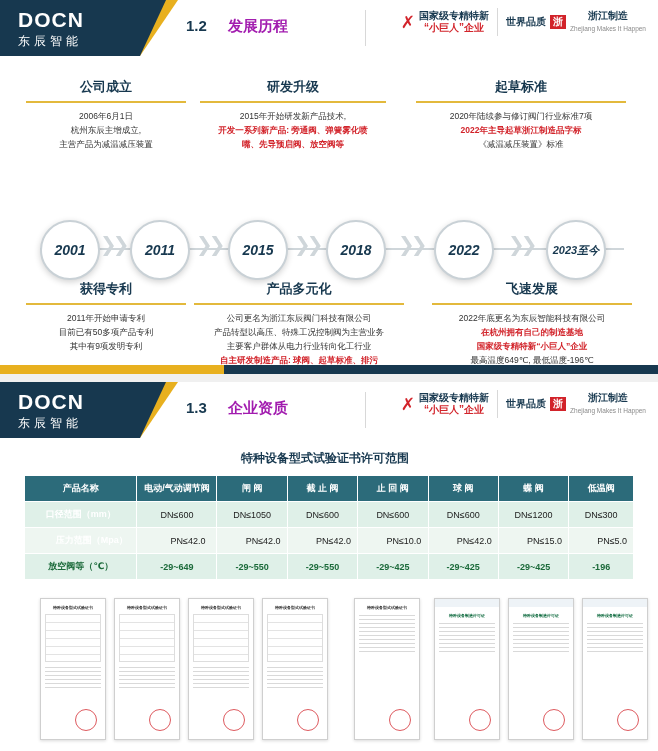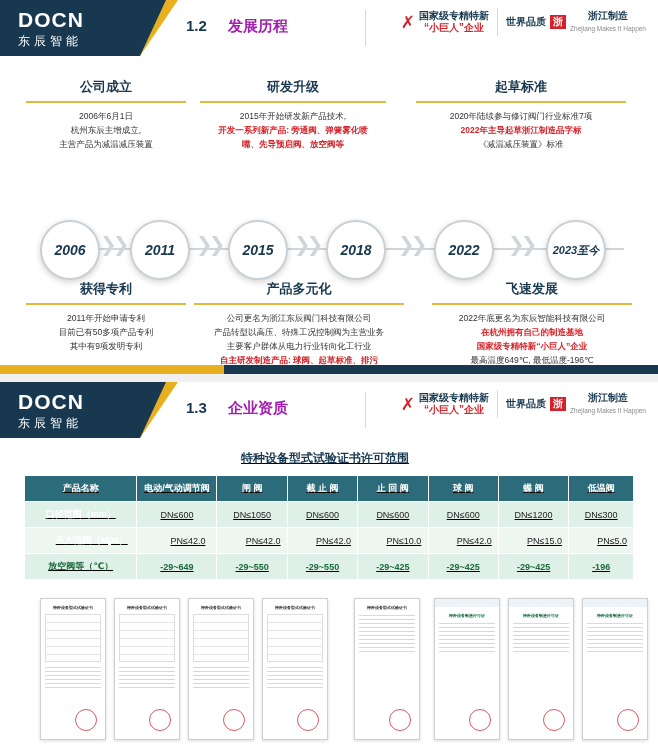--- a/index.html
+++ b/index.html
@@ -1,17 +1,17 @@
 <!DOCTYPE html>
 <html><head>
 <meta charset="utf-8">
 <style>
   html,body{margin:0;padding:0;background:#f0f0f0;}
   body{width:658px;font-family:"Liberation Sans","DejaVu Sans",sans-serif;}
-  .slide{width:658px;background:#ffffff;position:relative;overflow:hidden;text-decoration:underline;}
+  .slide{width:658px;background:#ffffff;position:relative;overflow:hidden;}
   .slide1{height:374px;margin-bottom:8px;}
   .slide2{height:369px;}
 
   
   .hdr{position:relative;height:56px;}
   .hdr .darkblk{position:absolute;left:0;top:0;width:140px;height:56px;background:#17384f;}
   .hdr .tri{position:absolute;left:140px;top:0;width:0;height:0;border-top:56px solid #17384f;border-right:26px solid transparent;}
   .hdr .gold{position:absolute;left:140px;top:0;width:0;height:0;border-top:56px solid #e8b01f;border-right:38px solid transparent;}
   .logo{position:absolute;left:18px;top:9px;color:#fff;}
   .logo .l1{font-size:21px;font-weight:bold;letter-spacing:1px;line-height:22px;}
@@ -102,21 +102,21 @@
           <span>浙江制造</span><br>
           <span class="en">Zhejiang Makes It Happen</span>
         </span>
       </div>
     </div>
   </div>
 
   <div class="tl-area">
     <div class="tl-line"></div>
 
-    <div class="node" style="left:40px;top:164px;">2006</div>
+    <div class="node" style="left:40px;top:164px;">2001</div>
     <div class="node" style="left:130px;top:164px;">2011</div>
     <div class="node" style="left:228px;top:164px;">2015</div>
     <div class="node" style="left:326px;top:164px;">2018</div>
     <div class="node" style="left:434px;top:164px;">2022</div>
     <div class="node y2023" style="left:546px;top:164px;">2023至今</div>
 
     <div class="arrow" style="left:100px;"><span>❯❯</span></div>
     <div class="arrow" style="left:196px;"><span>❯❯</span></div>
     <div class="arrow" style="left:294px;"><span>❯❯</span></div>
     <div class="arrow" style="left:398px;"><span>❯❯</span></div>

